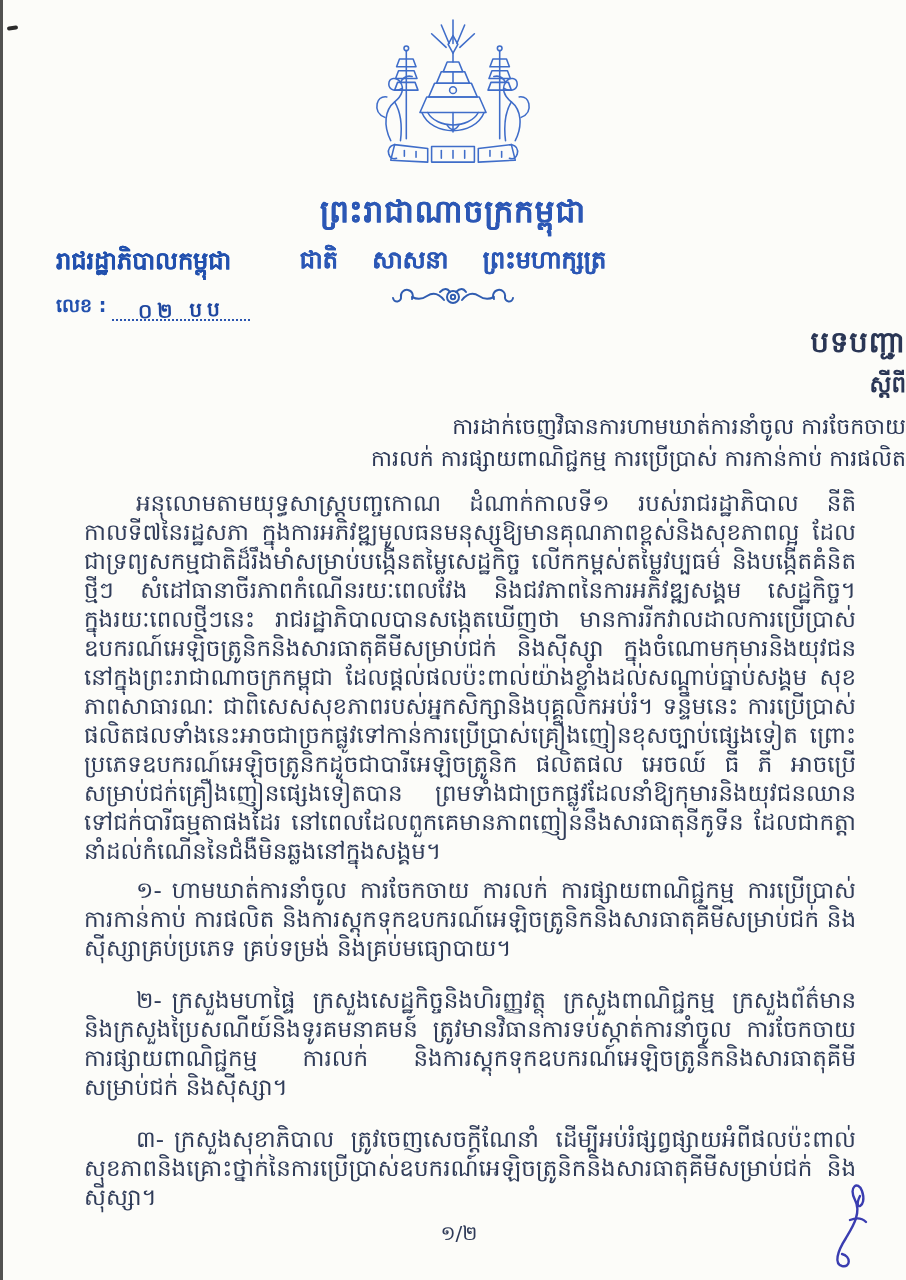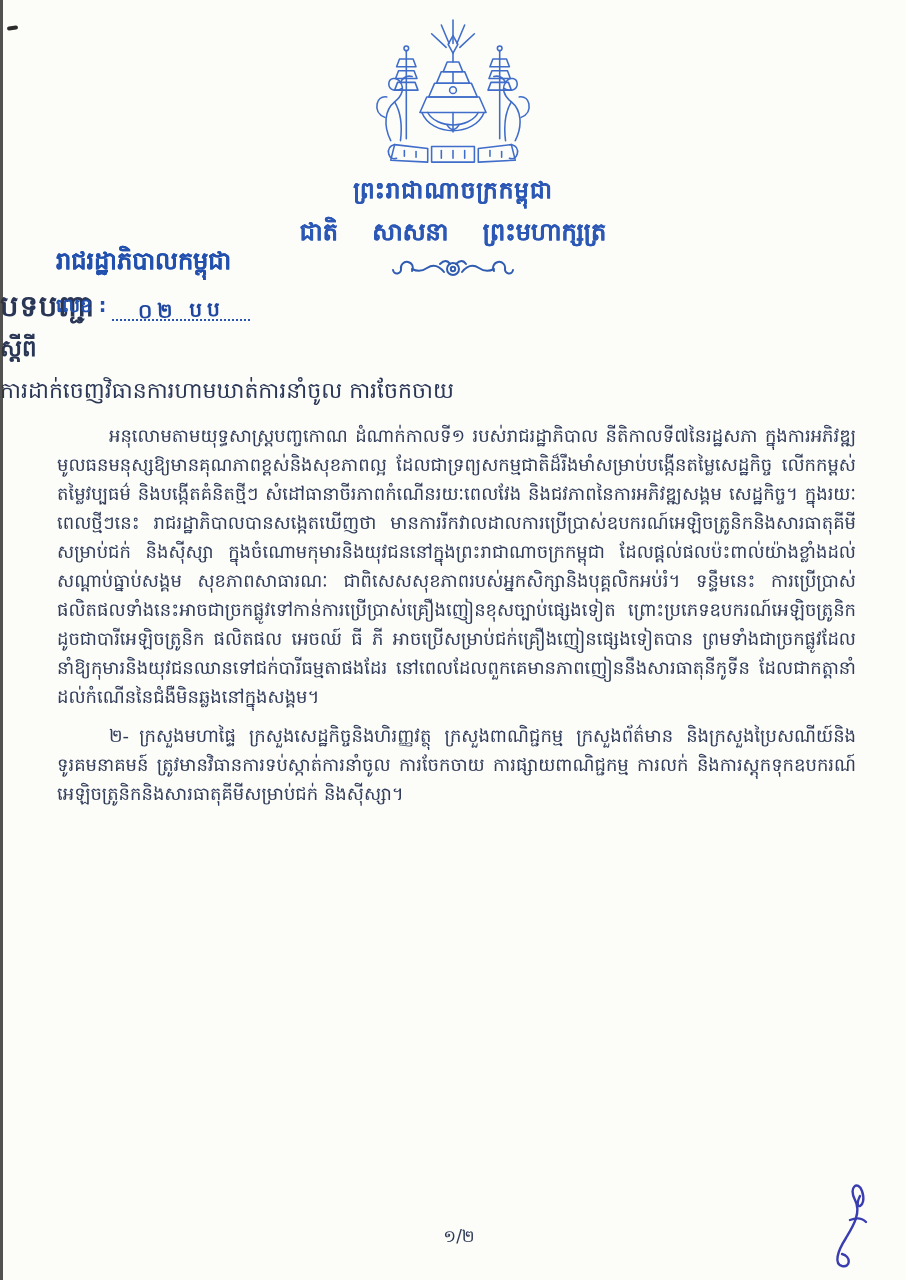--- a/index.html
+++ b/index.html
@@ -6,47 +6,47 @@
   .page{
     position:relative;width:906px;height:1280px;margin:0 auto;
     background:#fcfcf9;overflow:hidden;color:#2e3a58;
   }
   
   .scan-edge{position:absolute;left:0;top:0;width:3px;height:1280px;background:#343434;opacity:.85;}
   .scan-speck{position:absolute;left:7px;top:26px;width:11px;height:4px;background:#2b2b2b;border-radius:2px;transform:rotate(-8deg);}
   
   .header{position:relative;text-align:center;padding-top:16px;}
   .emblem{display:block;margin:0 auto;}
-  .kingdom{font-size:23px;font-weight:bold;color:#2b57b5;margin-top:2px;letter-spacing:1px;
+  .kingdom{font-size:31px;font-weight:bold;color:#2b57b5;margin-top:18px;letter-spacing:1px;
     text-shadow:0 0 .6px #2b57b5;}
   .motto{font-size:24px;font-weight:bold;color:#2b57b5;margin-top:8px;word-spacing:26px;
     text-shadow:0 0 .5px #2b57b5;}
   .flourish{display:block;margin:4px auto 0;}
   
   .issuer{position:absolute;left:56px;top:246px;color:#2150ae;text-align:left;}
   .issuer-gov{font-size:24px;font-weight:bold;text-shadow:0 0 .5px #2150ae;}
   .issuer-num{font-size:19px;font-weight:bold;margin-top:12px;display:flex;align-items:flex-end;}
   .num-label{white-space:nowrap;text-align:center;}
   .dotted-field{display:inline-block;width:138px;margin-left:6px;border-bottom:2px dotted #2a55b0;
     text-align:center;line-height:1.05;}
   .handwritten{display:inline-block;color:#1f47a0;letter-spacing:5px;transform:rotate(-1.5deg) translateY(2px);
     font-weight:600;font-size:20px;}
   
-  .doc-head{text-align:left;margin-top:6px;color:#2a3655;}
+  .doc-head{text-align:right;margin-top:14px;color:#2a3655;}
   .doc-type{font-size:29px;font-weight:bold;letter-spacing:1px;}
   .doc-about{font-size:23px;font-weight:bold;margin-top:4px;}
   .doc-title{font-size:22px;font-weight:normal;line-height:1.45;margin-top:8px;color:#2a3655;}
   
-  .body{margin:14px 50px 0 57px;font-size:18px;line-height:29px;text-align:justify;color:#303c59;}
+  .body{margin:14px 50px 0 84px;font-size:23px;line-height:29px;text-align:justify;color:#303c59;}
   .para{margin:0;text-indent:52px;}
   .para + .para{margin-top:2px;}
   .item{margin-top:10px;text-indent:52px;}
   .item .num{font-weight:normal;margin-right:10px;}
   
-  .page-num{position:absolute;left:12px;right:0;bottom:30px;text-align:center;font-size:17px;color:#2e3a58;}
+  .page-num{position:absolute;left:12px;right:0;bottom:30px;text-align:center;font-size:20px;color:#2e3a58;}
   .signature{position:absolute;right:20px;bottom:8px;}
 </style>
 </head>
 <body>
 
 <div class="page">
 
   <div class="scan-edge"></div>
   <div class="scan-speck"></div>
 
@@ -132,27 +132,30 @@
         <span class="handwritten">០២ បប</span>
       </span>
     </div>
   </div>
 
   <div class="doc-head">
     <div class="doc-type">បទបញ្ជា</div>
     <div class="doc-about">ស្តីពី</div>
     <div class="doc-title">
       <div>ការដាក់ចេញវិធានការហាមឃាត់ការនាំចូល ការចែកចាយ</div>
+      <div>ការលក់ ការផ្សាយពាណិជ្ជកម្ម ការប្រើប្រាស់ ការកាន់កាប់ ការផលិត</div>
     </div>
   </div>
 
   <main class="body">
     <p class="para">អនុលោមតាមយុទ្ធសាស្ត្របញ្ចកោណ ដំណាក់កាលទី១ របស់រាជរដ្ឋាភិបាល នីតិកាលទី៧នៃរដ្ឋសភា ក្នុងការអភិវឌ្ឍមូលធនមនុស្សឱ្យមានគុណភាពខ្ពស់និងសុខភាពល្អ ដែលជាទ្រព្យសកម្មជាតិដ៏រឹងមាំសម្រាប់បង្កើនតម្លៃសេដ្ឋកិច្ច លើកកម្ពស់តម្លៃវប្បធម៌ និងបង្កើតគំនិតថ្មីៗ សំដៅធានាចីរភាពកំណើនរយៈពេលវែង និងជវភាពនៃការអភិវឌ្ឍសង្គម សេដ្ឋកិច្ច។ ក្នុងរយៈពេលថ្មីៗនេះ រាជរដ្ឋាភិបាលបានសង្កេតឃើញថា មានការរីកវាលដាលការប្រើប្រាស់ឧបករណ៍អេឡិចត្រូនិកនិងសារធាតុគីមីសម្រាប់ជក់ និងស៊ីស្សា ក្នុងចំណោមកុមារនិងយុវជននៅក្នុងព្រះរាជាណាចក្រកម្ពុជា ដែលផ្តល់ផលប៉ះពាល់យ៉ាងខ្លាំងដល់សណ្តាប់ធ្នាប់សង្គម សុខភាពសាធារណៈ ជាពិសេសសុខភាពរបស់អ្នកសិក្សានិងបុគ្គលិកអប់រំ។ ទន្ទឹមនេះ ការប្រើប្រាស់ផលិតផលទាំងនេះអាចជាច្រកផ្លូវទៅកាន់ការប្រើប្រាស់គ្រឿងញៀនខុសច្បាប់ផ្សេងទៀត ព្រោះប្រភេទឧបករណ៍អេឡិចត្រូនិកដូចជាបារីអេឡិចត្រូនិក ផលិតផល អេចឈ៍ ធី ភី អាចប្រើសម្រាប់ជក់គ្រឿងញៀនផ្សេងទៀតបាន ព្រមទាំងជាច្រកផ្លូវដែលនាំឱ្យកុមារនិងយុវជនឈានទៅជក់បារីធម្មតាផងដែរ នៅពេលដែលពួកគេមានភាពញៀននឹងសារធាតុនីកូទីន ដែលជាកត្តានាំដល់កំណើននៃជំងឺមិនឆ្លងនៅក្នុងសង្គម។</p>
 
+    <p class="item"><span class="num">១-</span><span>ហាមឃាត់ការនាំចូល ការចែកចាយ ការលក់ ការផ្សាយពាណិជ្ជកម្ម ការប្រើប្រាស់ ការកាន់កាប់ ការផលិត និងការស្តុកទុកឧបករណ៍អេឡិចត្រូនិកនិងសារធាតុគីមីសម្រាប់ជក់ និងស៊ីស្សាគ្រប់ប្រភេទ គ្រប់ទម្រង់ និងគ្រប់មធ្យោបាយ។</span></p>
     <p class="item"><span class="num">២-</span><span>ក្រសួងមហាផ្ទៃ ក្រសួងសេដ្ឋកិច្ចនិងហិរញ្ញវត្ថុ ក្រសួងពាណិជ្ជកម្ម ក្រសួងព័ត៌មាន និងក្រសួងប្រៃសណីយ៍និងទូរគមនាគមន៍ ត្រូវមានវិធានការទប់ស្កាត់ការនាំចូល ការចែកចាយ ការផ្សាយពាណិជ្ជកម្ម ការលក់ និងការស្តុកទុកឧបករណ៍អេឡិចត្រូនិកនិងសារធាតុគីមីសម្រាប់ជក់ និងស៊ីស្សា។</span></p>
+    <p class="item"><span class="num">៣-</span><span>ក្រសួងសុខាភិបាល ត្រូវចេញសេចក្តីណែនាំ ដើម្បីអប់រំផ្សព្វផ្សាយអំពីផលប៉ះពាល់សុខភាពនិងគ្រោះថ្នាក់នៃការប្រើប្រាស់ឧបករណ៍អេឡិចត្រូនិកនិងសារធាតុគីមីសម្រាប់ជក់ និងស៊ីស្សា។</span></p>
   </main>
 
   <div class="page-num">១/២</div>
 
   <svg class="signature" width="66" height="96" viewBox="0 0 66 96" fill="none" stroke="#3a3db0" stroke-width="2.4" stroke-linecap="round">
     <path d="M40,20 C32,36 48,32 42,15 C38,4 28,11 35,24 C42,37 32,52 26,62 C17,76 14,88 22,90 C31,92 31,80 22,78"></path>
     <path d="M30,44 q10,-4 16,2"></path>
   </svg>
 
 </div>

